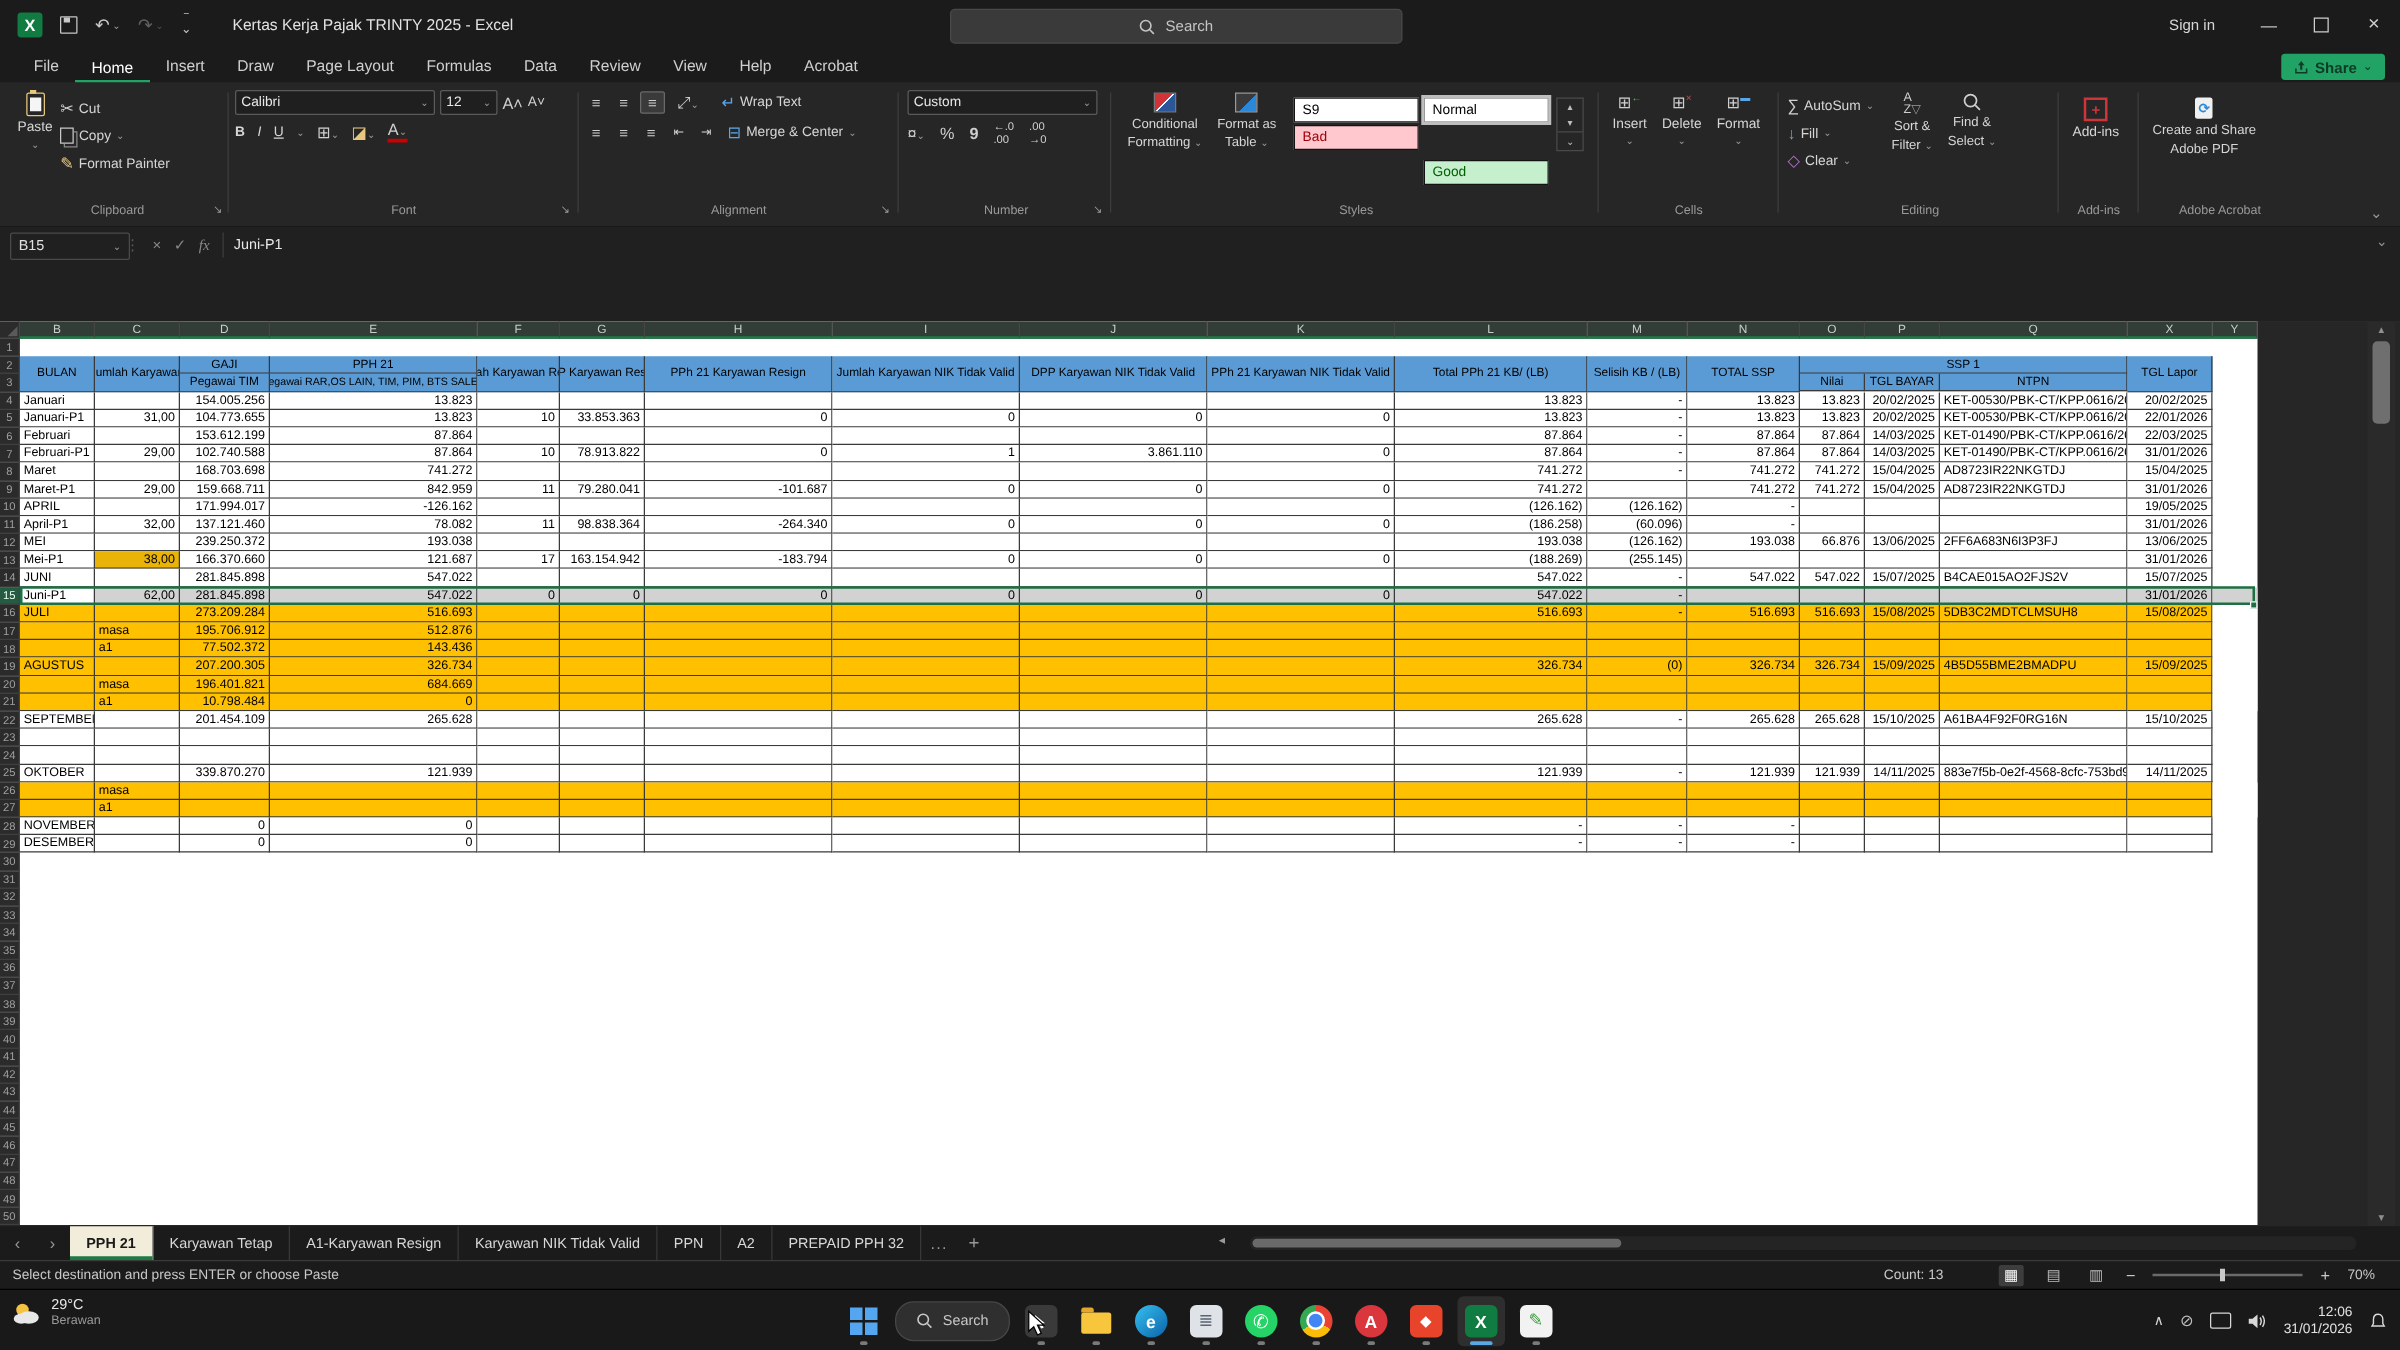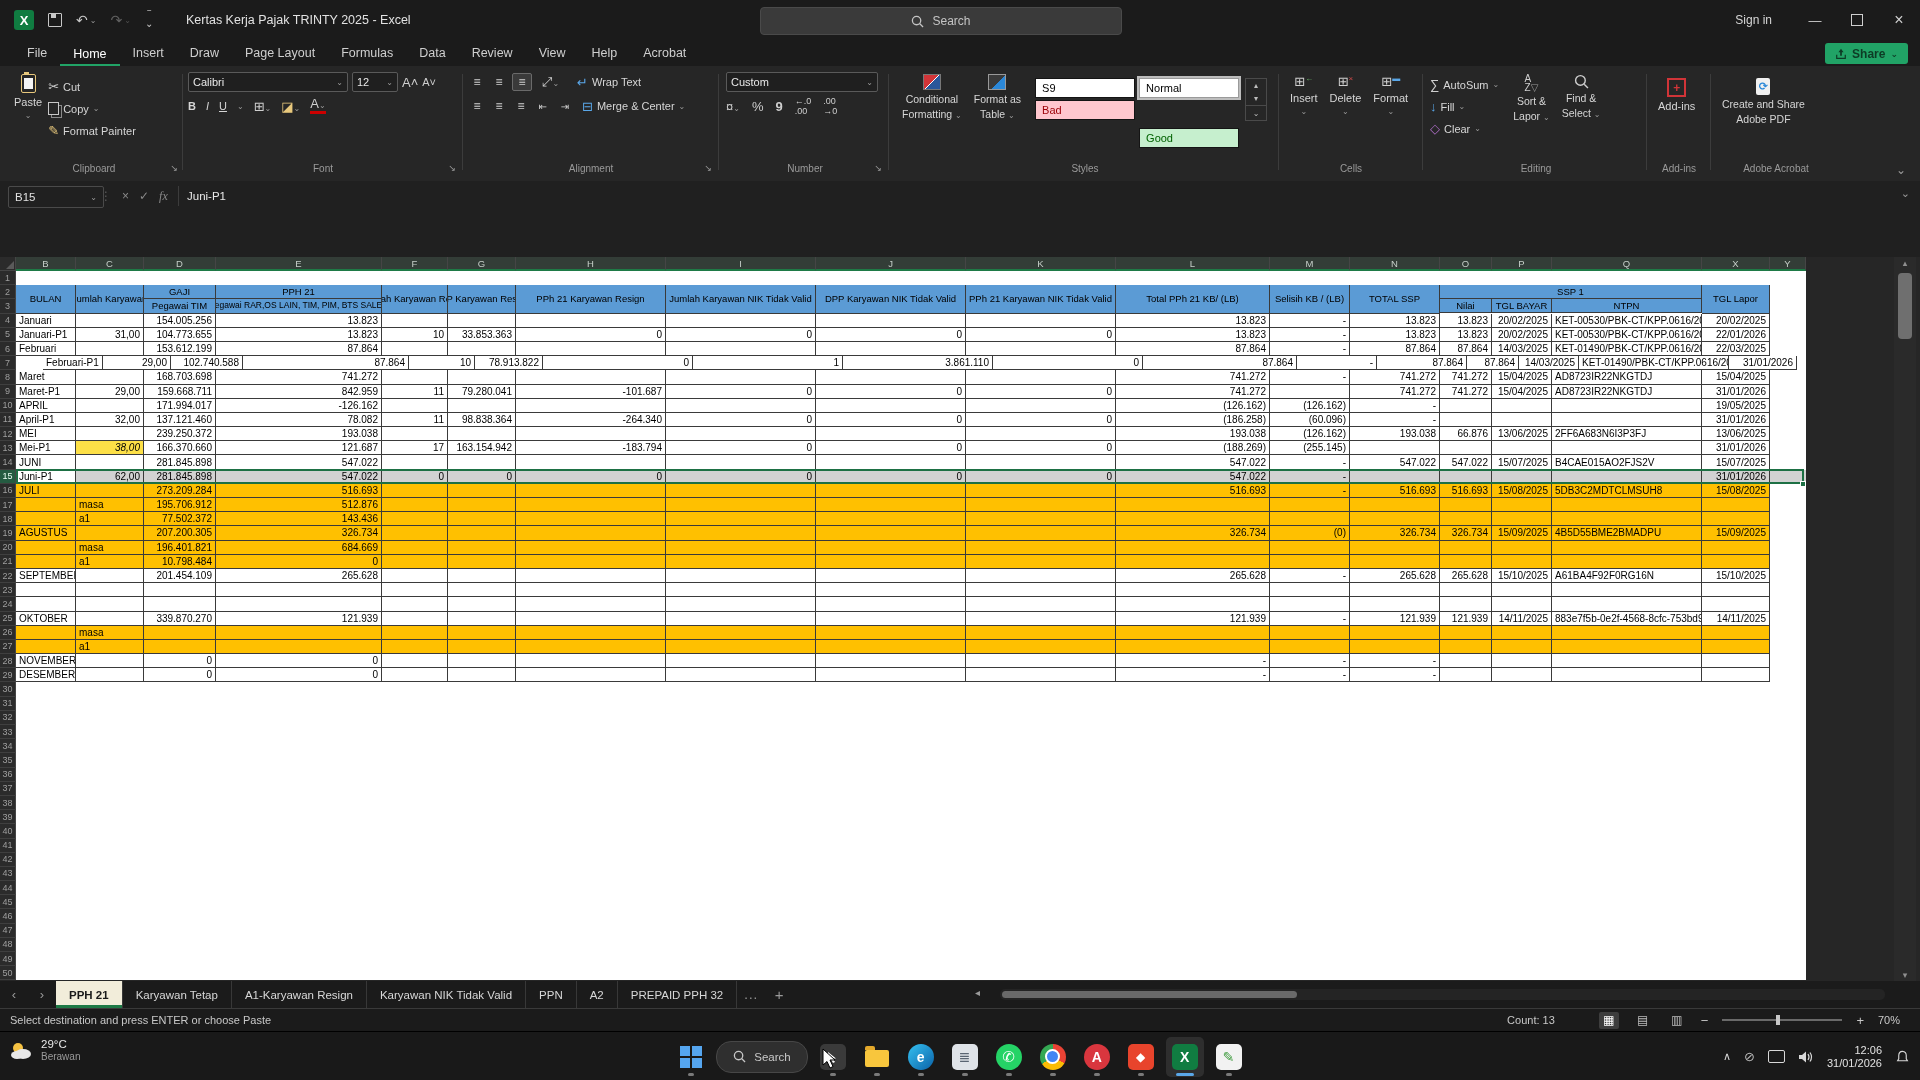--- a/index.html
+++ b/index.html
@@ -342,21 +342,21 @@
           </div>
         <div class="rrow">
             <span class="glyph" style="color:#b06fc9;">◇</span>
             <span>Clear</span>
             <span class="mini-chev">⌄</span>
           </div>
       </div>
       <div class="rbtn-big" style="font-size:10.5px;margin-left:8px;">
         <span style="font-size:10px;line-height:9px;color:#cfcfcf;">A<br>Z<span style="color:#9a9a9a;">▽</span></span>
         <span>Sort &amp;</span>
-          <span><span>Lapor</span> <span class="mini-chev">⌄</span></span>
+          <span><span>Filter</span> <span class="mini-chev">⌄</span></span>
       </div>
       <div class="rbtn-big" style="font-size:10.5px;">
         <svg width="15" height="15" viewBox="0 0 14 14">
             <circle cx="6" cy="6" r="4.5" fill="none" stroke="#cfcfcf" stroke-width="1.3"></circle>
             <line x1="9.5" y1="9.5" x2="13" y2="13" stroke="#cfcfcf" stroke-width="1.3"></line>
           </svg>
         <span>Find &amp;</span>
           <span><span>Select</span> <span class="mini-chev">⌄</span></span>
       </div>
     </div>
@@ -519,21 +519,21 @@
         <div class="cell bord ar" style="width: 80px; background: rgb(255, 255, 255);">-</div>
         <div class="cell bord ar" style="width: 90px; background: rgb(255, 255, 255);">87.864</div>
         <div class="cell bord ar" style="width: 52px; background: rgb(255, 255, 255);">87.864</div>
         <div class="cell bord ar" style="width: 60px; background: rgb(255, 255, 255);">14/03/2025</div>
         <div class="cell bord" style="width: 150px; background: rgb(255, 255, 255);">KET-01490/PBK-CT/KPP.0616/2025</div>
         <div class="cell bord ar" style="width: 68px; background: rgb(255, 255, 255);">22/03/2025</div>
         <div class="cell" style="width: 36px;"></div>
       </div>
       <div class="grow">
         <div class="gut">7</div>
-        <div class="cell bord" style="width: 60px; background: rgb(255, 255, 255); margin-left: 27px;">Februari-P1</div>
+        <div class="cell bord" style="width: 60px; background: rgb(255, 255, 255);">Februari-P1</div>
         <div class="cell bord ar" style="width: 68px; background: rgb(255, 255, 255);">29,00</div>
         <div class="cell bord ar" style="width: 72px; background: rgb(255, 255, 255);">102.740.588</div>
         <div class="cell bord ar" style="width: 166px; background: rgb(255, 255, 255);">87.864</div>
         <div class="cell bord ar" style="width: 66px; background: rgb(255, 255, 255);">10</div>
         <div class="cell bord ar" style="width: 68px; background: rgb(255, 255, 255);">78.913.822</div>
         <div class="cell bord ar" style="width: 150px; background: rgb(255, 255, 255);">0</div>
         <div class="cell bord ar" style="width: 150px; background: rgb(255, 255, 255);">1</div>
         <div class="cell bord ar" style="width: 150px; background: rgb(255, 255, 255);">3.861.110</div>
         <div class="cell bord ar" style="width: 150px; background: rgb(255, 255, 255);">0</div>
         <div class="cell bord ar" style="width: 154px; background: rgb(255, 255, 255);">87.864</div>
@@ -646,21 +646,21 @@
         <div class="cell bord ar" style="width: 90px; background: rgb(255, 255, 255);">193.038</div>
         <div class="cell bord ar" style="width: 52px; background: rgb(255, 255, 255);">66.876</div>
         <div class="cell bord ar" style="width: 60px; background: rgb(255, 255, 255);">13/06/2025</div>
         <div class="cell bord" style="width: 150px; background: rgb(255, 255, 255);">2FF6A683N6I3P3FJ</div>
         <div class="cell bord ar" style="width: 68px; background: rgb(255, 255, 255);">13/06/2025</div>
         <div class="cell" style="width: 36px;"></div>
       </div>
       <div class="grow">
         <div class="gut">13</div>
         <div class="cell bord" style="width: 60px; background: rgb(255, 255, 255);">Mei-P1</div>
-        <div class="cell bord ar" style="width: 68px; background: #fde047; font-style: italic;">38,00</div>
+        <div class="cell bord ar" style="width: 68px; background: #eab308;">38,00</div>
         <div class="cell bord ar" style="width: 72px; background: rgb(255, 255, 255);">166.370.660</div>
         <div class="cell bord ar" style="width: 166px; background: rgb(255, 255, 255);">121.687</div>
         <div class="cell bord ar" style="width: 66px; background: rgb(255, 255, 255);">17</div>
         <div class="cell bord ar" style="width: 68px; background: rgb(255, 255, 255);">163.154.942</div>
         <div class="cell bord ar" style="width: 150px; background: rgb(255, 255, 255);">-183.794</div>
         <div class="cell bord ar" style="width: 150px; background: rgb(255, 255, 255);">0</div>
         <div class="cell bord ar" style="width: 150px; background: rgb(255, 255, 255);">0</div>
         <div class="cell bord ar" style="width: 150px; background: rgb(255, 255, 255);">0</div>
         <div class="cell bord ar" style="width: 154px; background: rgb(255, 255, 255);">(188.269)</div>
         <div class="cell bord ar" style="width: 80px; background: rgb(255, 255, 255);">(255.145)</div>

